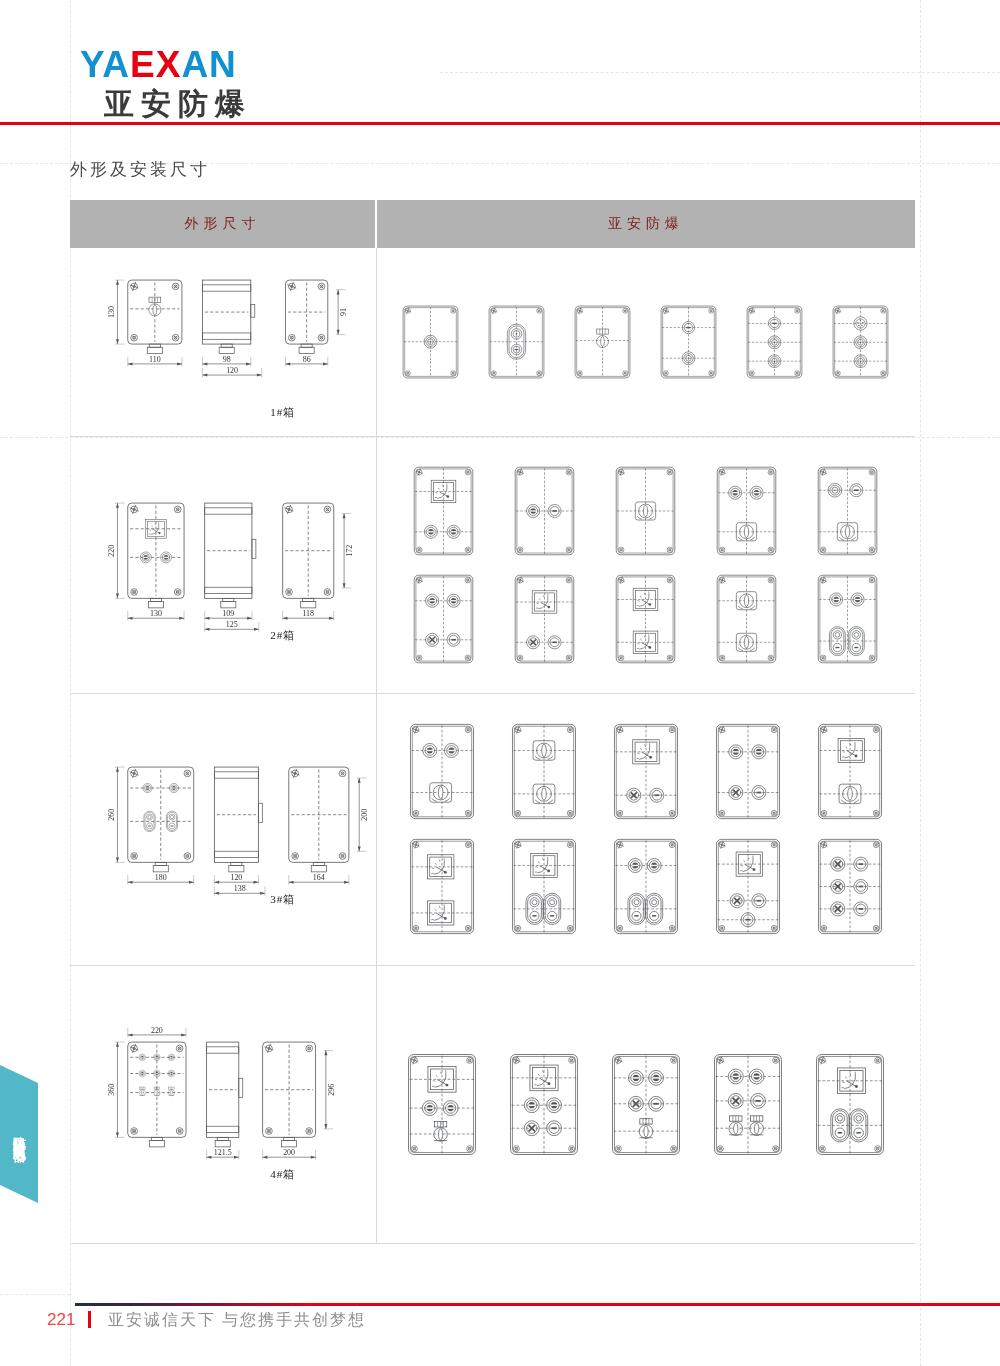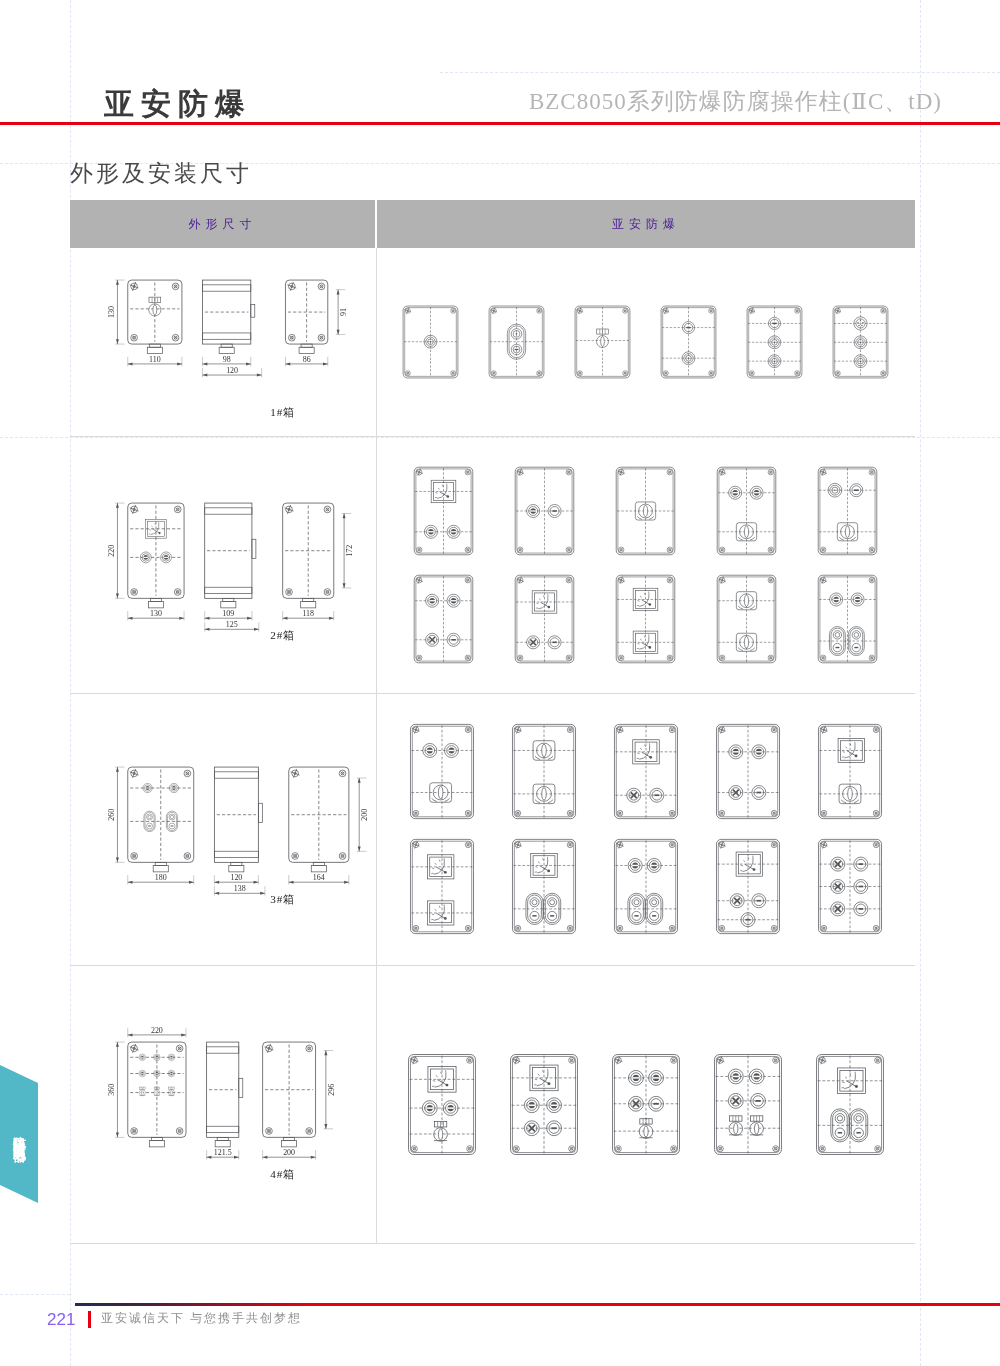--- a/index.html
+++ b/index.html
@@ -9,24 +9,24 @@
   .cmv{position:absolute;width:0;border-left:1px dashed #dfe7f2;}
   .cmh{position:absolute;height:0;border-top:1px dashed #dfe7f2;}
   
   .logo{position:absolute;left:80px;top:46px;font-family:"Liberation Sans","DejaVu Sans",sans-serif;
         font-weight:bold;font-size:37px;letter-spacing:1px;line-height:1;}
   .logo .b{color:#1291d0}.logo .r{color:#e60012}
   .logo-sub{position:absolute;left:104px;top:84px;font-size:30px;font-weight:bold;color:#3a3a3a;
         letter-spacing:7px;font-family:"Liberation Sans","DejaVu Sans",sans-serif;}
   .doc-title{position:absolute;right:58px;top:86px;font-size:23px;color:#b5b5b5;letter-spacing:1px;}
   .red-rule{position:absolute;left:0;top:122px;width:100%;height:3px;background:#e60012;}
-  .section-title{position:absolute;left:70px;top:158px;font-size:23px;color:#4a4a4a;letter-spacing:3px;}
+  .section-title{position:absolute;left:70px;top:158px;font-size:17px;color:#4a4a4a;letter-spacing:3px;}
   
   .cat{position:absolute;left:70px;top:200px;width:845px;border-collapse:collapse;table-layout:fixed;}
-  .cat th{height:46px;background:#b2b2b2;color:#4c1d95;font-weight:normal;font-size:12px;letter-spacing:5px;}
+  .cat th{height:46px;background:#b2b2b2;color:#7f1d1d;font-weight:normal;font-size:14px;letter-spacing:5px;}
   .cat th.c1{width:303px;border-right:2px solid #fff;}
   .cat td{padding:0;vertical-align:middle;border-top:1px solid #dadada;}
   .cat tbody tr:first-child td{border-top:none;}
   .cat tbody tr:last-child td{border-bottom:1px solid #d5dbe2;}
   .dims-cell{width:303px;}
   .schemes-cell{border-left:1px solid #dadada;}
   .dims-wrap{display:flex;align-items:center;height:100%;padding-left:2px;margin-left:24px;}
   svg.dims{width:300px;height:170px;display:block;}
   .schemes-wrap{display:flex;flex-direction:column;align-items:center;justify-content:center;gap:16px;height:100%;}
   .scheme-row{display:flex;justify-content:center;align-items:center;}
@@ -42,39 +42,39 @@
   .dash{stroke:#55585c;stroke-width:0.9;stroke-dasharray:4 2.6;fill:none;}
   
   .side-tab{position:absolute;left:0;top:1065px;width:38px;height:138px;background:#52b7c6;
         clip-path:polygon(0 0,100% 13%,100% 100%,0 87%);}
   .side-tab span{position:absolute;left:50%;top:50%;transform:translate(-50%,-50%);
         writing-mode:vertical-rl;text-orientation:upright;color:#fff;font-size:13px;font-weight:bold;
         letter-spacing:3px;font-family:"Liberation Sans","DejaVu Sans",sans-serif;white-space:nowrap;}
   
   .footer-rule{position:absolute;left:75px;top:1303px;right:0;height:2.5px;
         background:linear-gradient(90deg,#232c54 0%,#3a2443 6%,#e60012 25%,#e60012 100%);}
-  .page-num{position:absolute;left:47px;top:1310px;font-size:17px;color:#8b5cf6;
+  .page-num{position:absolute;left:47px;top:1310px;font-size:17px;color:#ef4444;
         font-family:"Liberation Sans","DejaVu Sans",sans-serif;}
   .foot-bar{position:absolute;left:88px;top:1311px;width:3px;height:17px;background:#e60012;}
-  .slogan{position:absolute;left:101px;top:1310px;font-size:12px;color:#8f8f8f;letter-spacing:2px;}
+  .slogan{position:absolute;left:108px;top:1310px;font-size:16px;color:#8f8f8f;letter-spacing:2px;}
 </style>
 </head>
 <body>
 
 <div class="page">
 
   <div class="cmv" style="left:70px;top:0;height:1366px"></div>
   <div class="cmv" style="left:920px;top:0;height:1366px"></div>
   <div class="cmh" style="top:72px;left:440px;width:560px"></div>
   <div class="cmh" style="top:163px;left:0;width:1000px"></div>
   <div class="cmh" style="top:437px;left:0;width:1000px"></div>
   <div class="cmh" style="top:1294px;left:0;width:70px"></div>
 
+  <div class="logo"><span class="b">YA</span><span class="r">EX</span><span class="b">AN</span></div>
   <div class="logo-sub">亚安防爆</div>
-  <div class="doc-title">BZC8050系列防爆防腐操作柱(ⅡC、tD)</div>
   <div class="red-rule"></div>
 
   <div class="section-title">外形及安装尺寸</div>
 
   <table class="cat">
     <thead>
       <tr>
         <th class="c1">外形尺寸</th>
         <th>亚安防爆</th>
       </tr>

